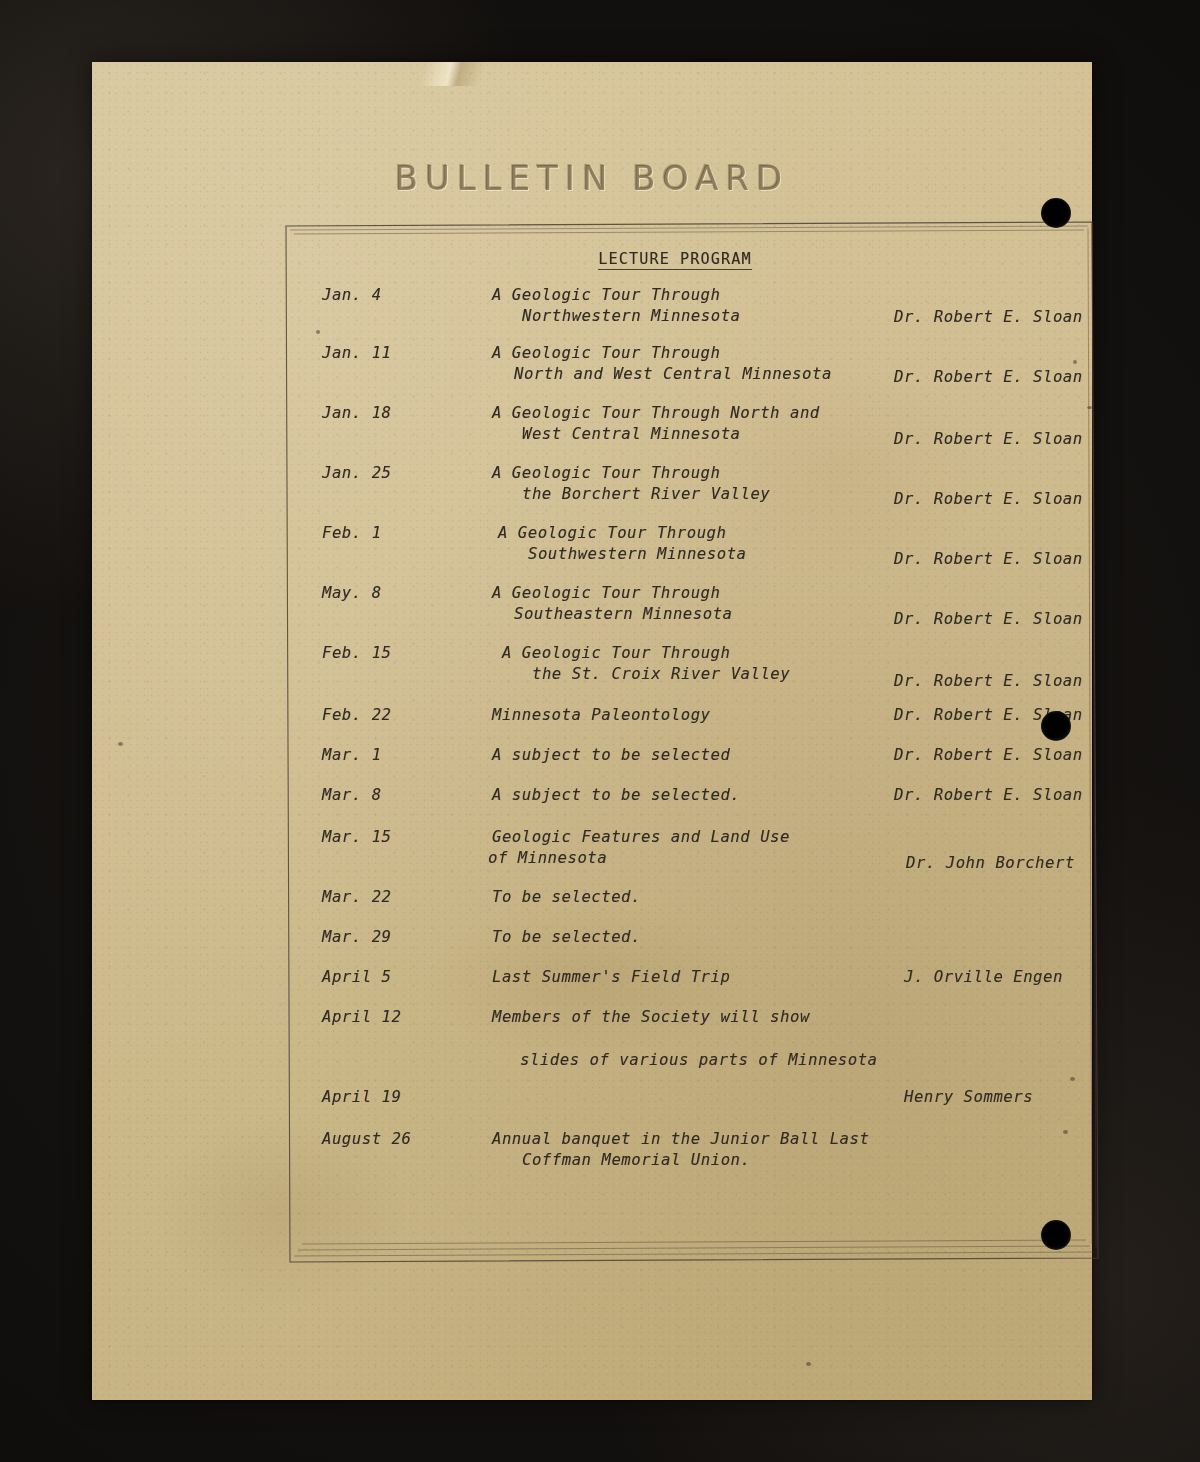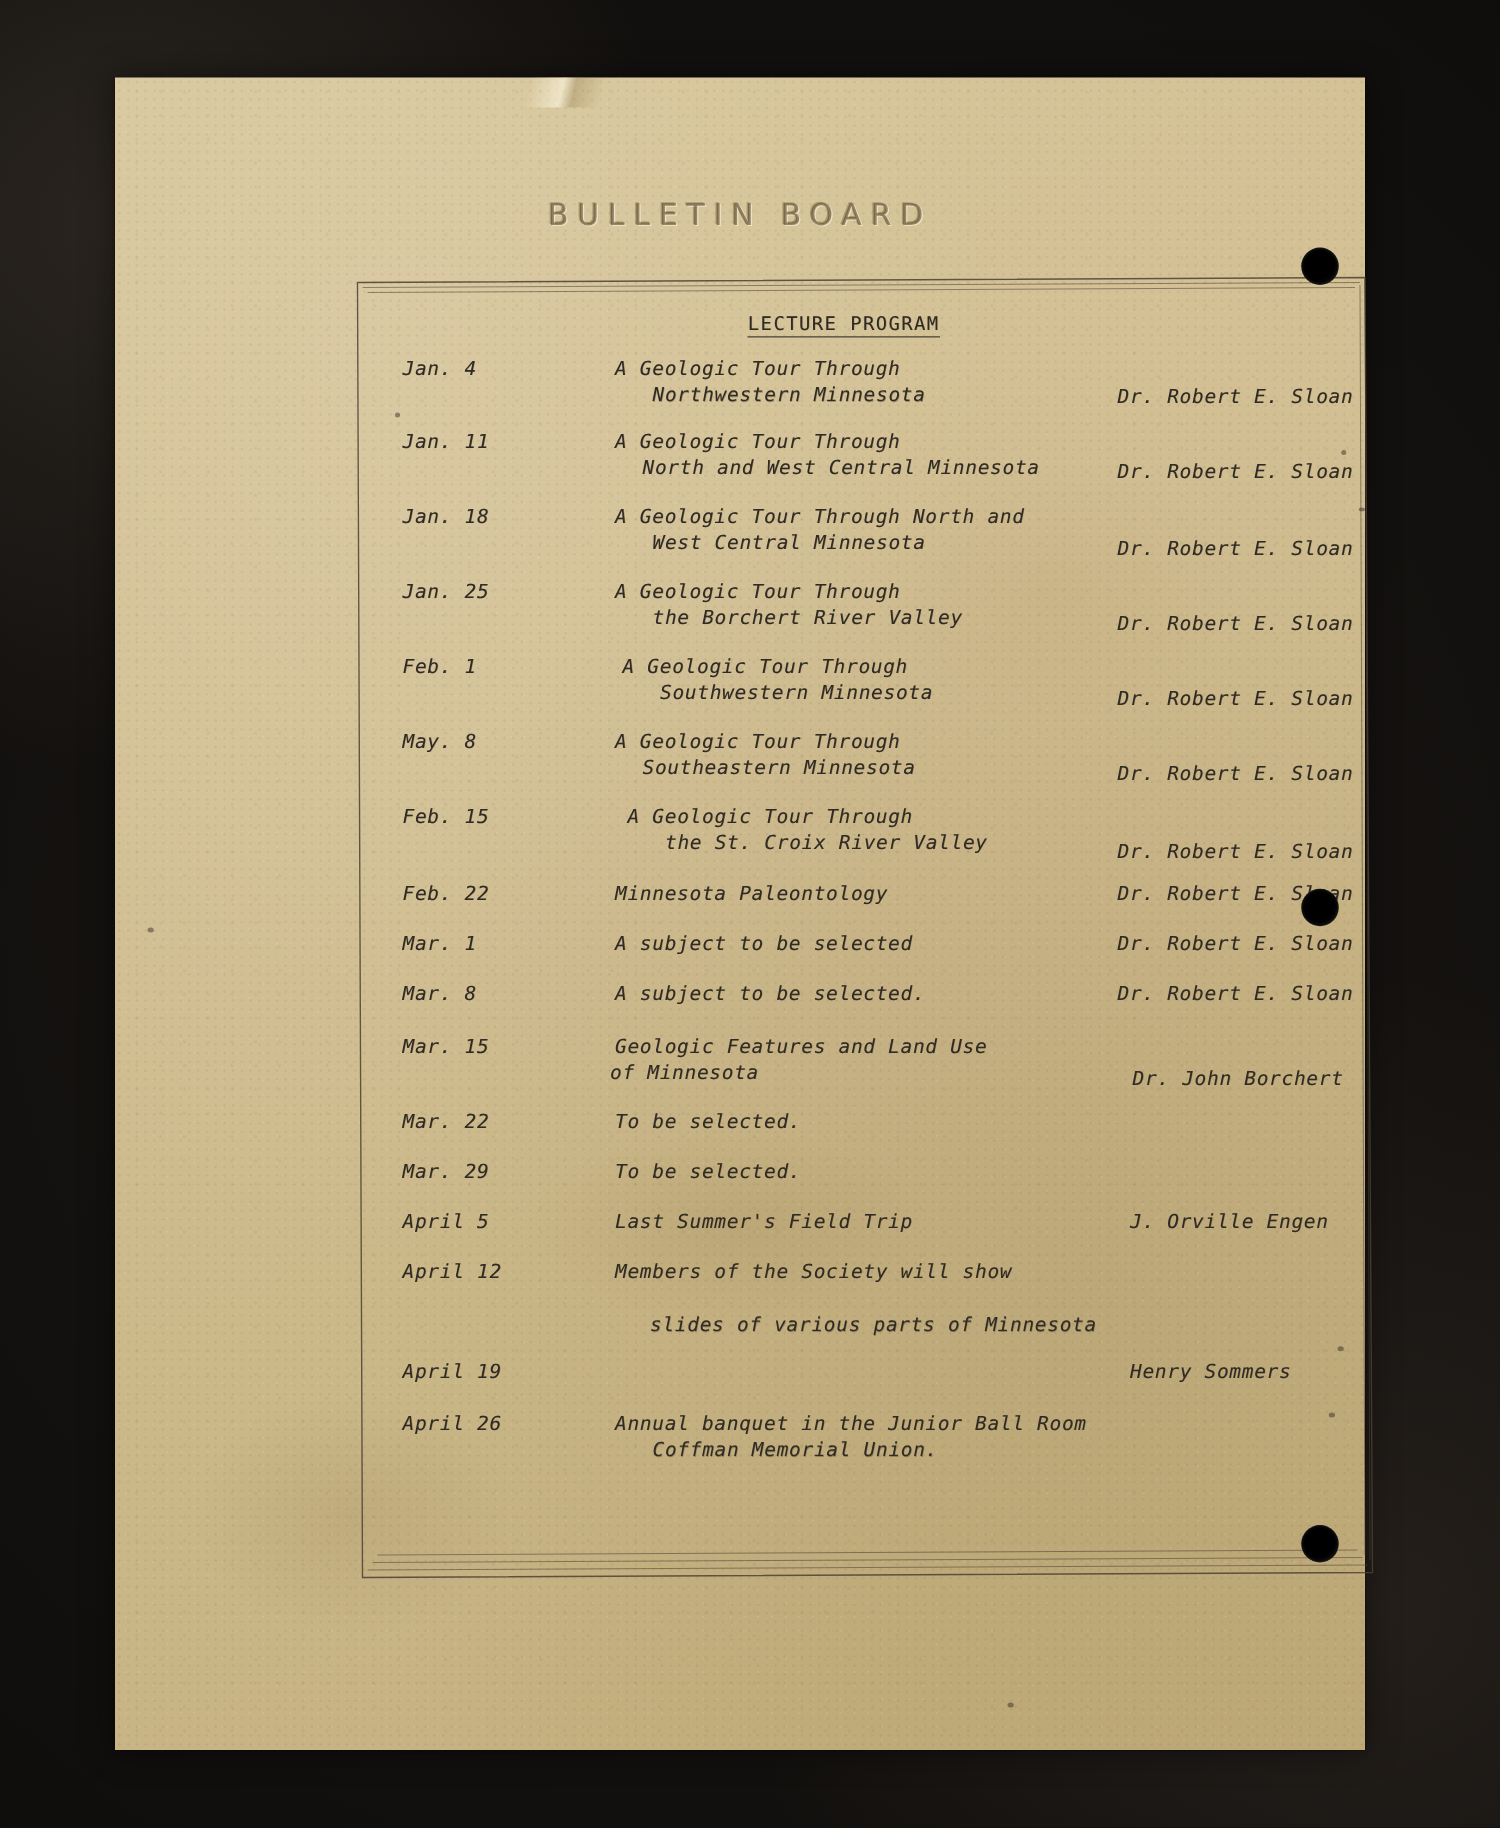--- a/index.html
+++ b/index.html
@@ -85,21 +85,21 @@
   .hole.h2 { left: 1041px; top: 711px; }
   .hole.h3 { left: 1041px; top: 1220px; }
 
   
   .title {
     position: absolute;
     left: 0; right: 0;
     top: 96px;
     text-align: center;
     font-family: "DejaVu Sans", sans-serif;
-    font-size: 24px;
+    font-size: 34px;
     letter-spacing: 7px;
     font-weight: 400;
     color: rgba(92,72,42,0.60);
     text-shadow:
       1px 1px 0 rgba(255,250,225,0.55),
       -1px -1px 0 rgba(90,70,40,0.35);
     white-space: nowrap;
   }
 
   
@@ -350,23 +350,23 @@
           <span class="l2" style="margin-top:24px; margin-left:28px">slides of various parts of Minnesota</span>
         </div>
       </div>
 
       <div class="row" style="height:42px">
         <div class="date ink">April 19</div>
         <div class="speaker ink" style="left:640px; top:0">Henry Sommers</div>
       </div>
 
       <div class="row" style="height:52px">
-        <div class="date ink">April 26</div>
-        <div class="subject ink">
-          <span>Annual banquet in the Junior Ball Room</span>
+        <div class="date ink">August 26</div>
+        <div class="subject ink">
+          <span>Annual banquet in the Junior Ball Last</span>
           <span class="l2">Coffman Memorial Union.</span>
         </div>
       </div>
 
     </div>
   </div>
 </div>
 
 <div class="hole h1"></div>
 <div class="hole h2"></div>

